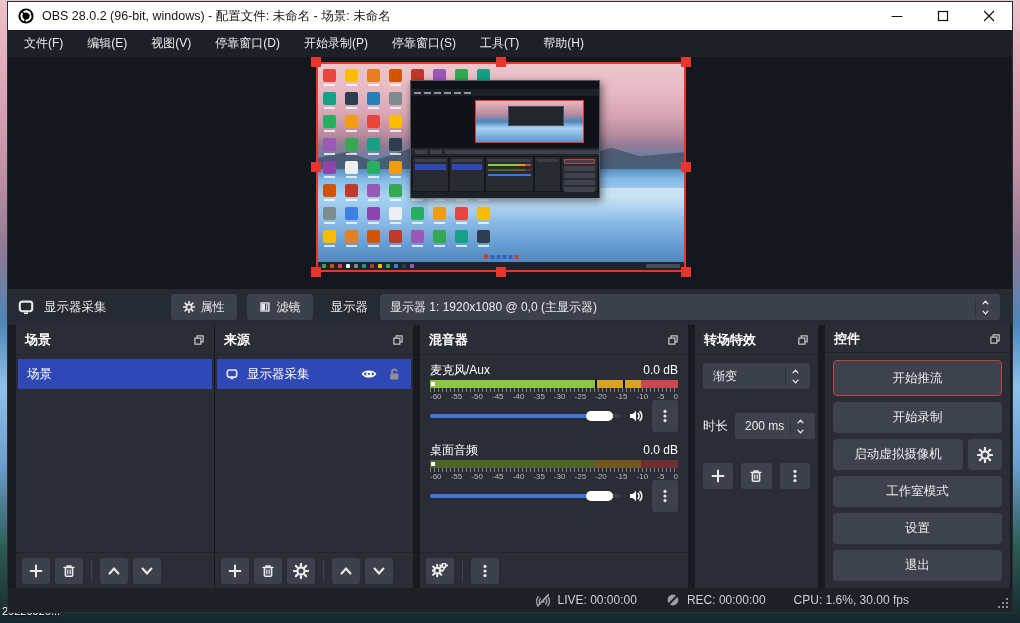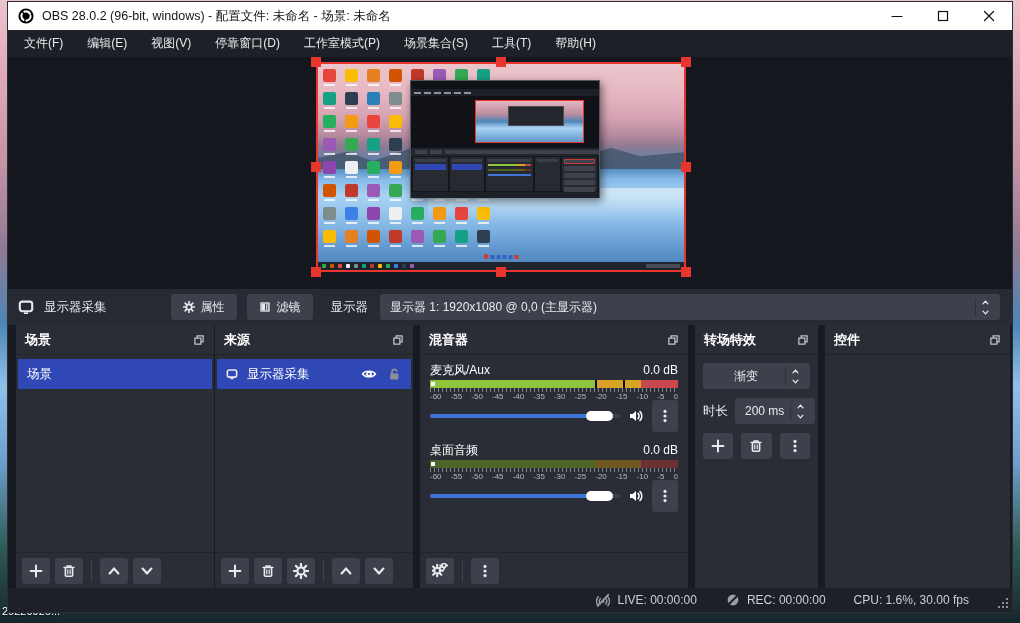--- a/index.html
+++ b/index.html
@@ -94,36 +94,36 @@
   .meter .pk { position:absolute; top:2px; left:1px; width:4px; height:4px; background:#fff; }
   .ticks { height:4px; background:repeating-linear-gradient(90deg,#7d828b 0,#7d828b 1px,transparent 1px,transparent 4px); }
   .tlabels { display:flex; justify-content:space-between; color:#b4b8bf; font-size:8px; line-height:10px; }
   .slider-row { display:flex; align-items:center; gap:8px; height:28px; }
   .slider { flex:1; height:4px; border-radius:2px; background:linear-gradient(90deg,#3f74d8 0 85%,#3a3f49 85% 100%); position:relative; }
   .slider .hdl { position:absolute; left:82%; top:-3px; width:27px; height:10px; background:#fff; border-radius:5px; }
   .kebab-btn { width:26px; height:32px; background:#3d414c; border-radius:3px; display:flex; align-items:center; justify-content:center; }
 
   
   .trans-body { padding:8px; }
-  .trow { display:flex; align-items:center; gap:7px; margin-bottom:9px;text-align:center; }
+  .trow { display:flex; align-items:center; gap:7px; margin-bottom:24px; }
   .trow .tl { color:#e8eaed; font-size:12.5px; white-space:nowrap; }
   .trow .combo { flex:1; }
   .tbuttons { display:flex; gap:8px; margin-top:2px; }
   .tbuttons .tbtn { width:32px; }
 
   
   .ctl-body { padding:7px 8px; display:flex; flex-direction:column; gap:6px; }
   .ctl-btn { height:31px; background:#3d424d; border-radius:4px; color:#e8eaed; font-size:12.5px; display:flex; align-items:center; justify-content:center; }
   .ctl-btn.primary { height:36px; border:1px solid #c8403a; }
   .ctl-row { display:flex; gap:5px; }
   .ctl-row .ctl-btn:first-child { flex:1; }
   .ctl-row .gearbtn { width:34px; height:31px; background:#3d424d; border-radius:4px; display:flex; align-items:center; justify-content:center; }
 
   
-  .statusbar { position:absolute; left:0; bottom:0; width:100%; height:24px; background:#1d2026; display:flex; align-items:center; justify-content:flex-end; gap:28px; padding-right:43px; color:#ccd0d5; font-size:12px; }
+  .statusbar { position:absolute; left:0; bottom:0; width:100%; height:24px; background:#1d2026; display:flex; align-items:center; justify-content:flex-end; gap:28px; padding-right:103px; color:#ccd0d5; font-size:12px; }
   .stat-item { display:flex; align-items:center; gap:6px; }
   .grip { position:absolute; right:4px; bottom:4px; width:10px; height:10px; }
   .grip i { position:absolute; width:2px; height:2px; background:#8a8f96; }
 
   .ic { display:inline-flex; }
   .ic svg { width:16px; height:16px; display:block; }
   .ic.sm svg { width:12px; height:12px; }
   .ic.xs svg { width:9px; height:9px; }
 </style>
 </head>
@@ -162,22 +162,22 @@
           </svg>
         </span>
       </div>
   </div>
 
   <div class="menubar" id="menubar">
       <div class="menu-item">文件(F)</div>
       <div class="menu-item">编辑(E)</div>
       <div class="menu-item">视图(V)</div>
       <div class="menu-item">停靠窗口(D)</div>
-      <div class="menu-item">工作室模式(P)</div>
-      <div class="menu-item">场景集合(S)</div>
+      <div class="menu-item">开始录制(P)</div>
+      <div class="menu-item">停靠窗口(S)</div>
       <div class="menu-item">工具(T)</div>
       <div class="menu-item">帮助(H)</div>
     </div>
 
   <div class="canvas">
     <div class="preview" style="left:308px;top:5px;">
       <div class="mountains"></div>
       <div class="refl"></div>
       <div id="dicons">
           <div class="dicon" style="left: 5px; top: 5px; background: rgb(232, 69, 60);">
@@ -844,20 +844,38 @@
   <div class="dock" style="left:817px;width:185px;">
     <div class="dock-header">
         <span>控件</span>
       <span class="pop ic sm">
           <svg viewBox="0 0 16 16" fill="none" stroke="#c7cbd1" stroke-width="1.6" stroke-linecap="round">
             <rect x="5.5" y="2.5" width="8" height="8"></rect>
             <rect x="2.5" y="5.5" width="8" height="8" fill="#2a2d36"></rect>
           </svg>
         </span>
       </div>
+    <div class="dock-body ctl-body" id="controls-body">
+        <div class="ctl-btn primary">开始推流</div>
+        <div class="ctl-btn">开始录制</div>
+        <div class="ctl-row">
+          <div class="ctl-btn">启动虚拟摄像机</div>
+          <div class="gearbtn">
+            <span class="ic">
+              <svg viewBox="0 0 16 16" fill="none" stroke="#e8eaed" stroke-width="1.6" stroke-linecap="round">
+                <circle cx="8" cy="8" r="3.6" stroke-width="2.2"></circle>
+                <path stroke-width="2.2" d="M8 .8V3M15.2 8H13M8 15.2V13M.8 8H3M13.1 2.9l-1.6 1.6M13.1 13.1l-1.6-1.6M2.9 13.1l1.6-1.6M2.9 2.9l1.6 1.6"></path>
+              </svg>
+            </span>
+          </div>
+        </div>
+        <div class="ctl-btn">工作室模式</div>
+        <div class="ctl-btn">设置</div>
+        <div class="ctl-btn">退出</div>
+      </div>
   </div>
 
   <div class="statusbar">
     <div class="stat-item">
       <span class="ic">
           <svg viewBox="0 0 16 16" fill="none" stroke="#9aa0a8" stroke-width="1.4" stroke-linecap="round">
             <circle cx="8" cy="9.3" r="1.5" fill="#9aa0a8" stroke="none"></circle>
             <path d="M5.3 12a4.2 4.2 0 0 1 0-5.4M10.7 6.6a4.2 4.2 0 0 1 0 5.4M3.2 13.8a7 7 0 0 1 0-9M12.8 4.8a7 7 0 0 1 0 9"></path>
             <path d="M2.6 14L13.4 2.6" stroke-width="1.6"></path>
           </svg>

